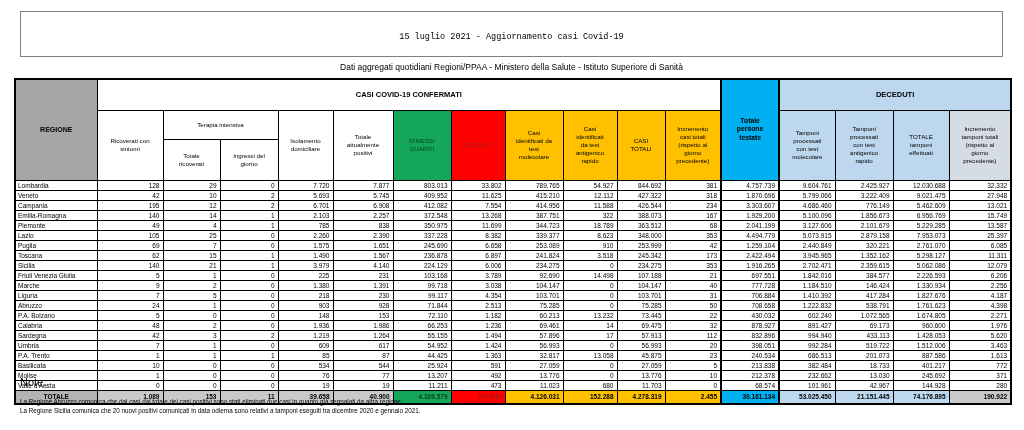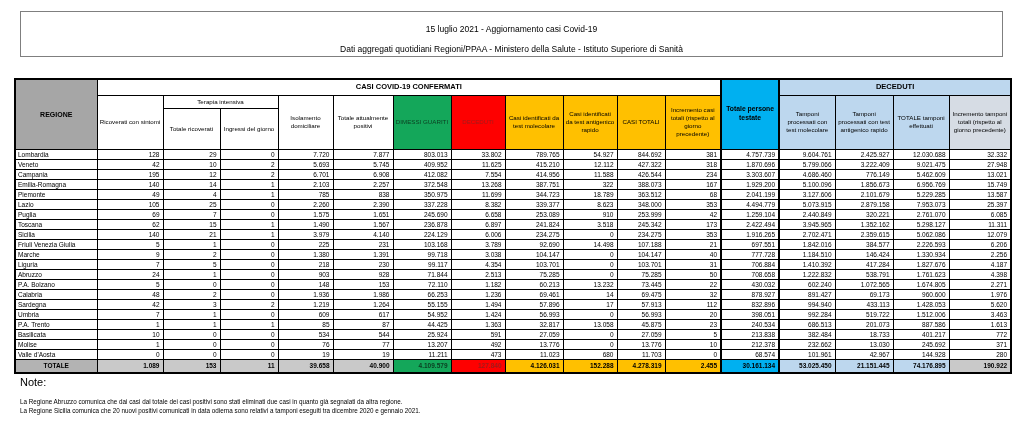--- a/index.html
+++ b/index.html
@@ -5,34 +5,34 @@
   * { box-sizing: border-box; }
   html,body { margin:0; padding:0; }
   body {
     width:1024px; height:430px; background:#ffffff; position:relative;
     font-family:"Liberation Sans", sans-serif; color:#000;
   }
   .title-box {
     position:absolute; left:20px; top:11px; width:983px; height:46px;
     border:1px solid #7f7f7f; background:#fff; text-align:center;
   }
-  .title-box .line1 { margin-top:12px; font-size:8.5px; }
-  .title-box .line2 { margin-top:10px; font-size:8.5px; }
+  .title-box .line1 { margin-top:20px; font-size:8.5px;font-family:Liberation Mono, monospace; }
+  .title-box .line2 { margin-top:20px; font-size:8.5px; }
 
   table.covid-table {
     position:absolute; left:14px; top:78px; width:996px;
     border-collapse:collapse; table-layout:fixed;
     border:2px solid #000;
   }
   .covid-table th, .covid-table td {
     border:1px solid #000; overflow:hidden;
   }
   .covid-table th {
     font-weight:normal; font-size:6.2px; line-height:1.3; text-align:center;
-    padding:2px; white-space:normal; vertical-align:middle; background:#fff;
+    padding:10px; white-space:normal; vertical-align:middle; background:#fff;
   }
   .covid-table thead tr.row-a th { height:16px; font-size:7.5px; font-weight:bold; }
   .covid-table thead tr.row-b th.h-ti { height:13px; }
   .covid-table thead tr.row-c th { height:41px; }
 
   .h-regione { background:var(--header-gray) !important; font-weight:bold !important; font-size:7px !important; }
   .h-green  { background:var(--green) !important;  color:var(--green-text); }
   .h-red    { background:var(--red) !important;    color:var(--red-text); }
   .h-orange { background:var(--orange) !important; }
   .h-cyan   { background:var(--cyan) !important; font-size:6.8px !important; }

